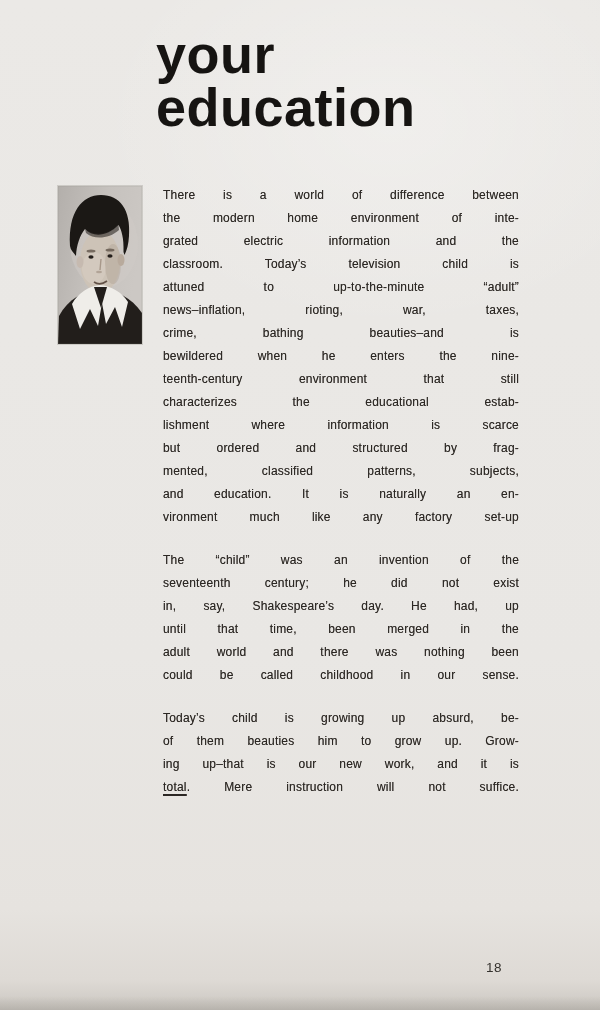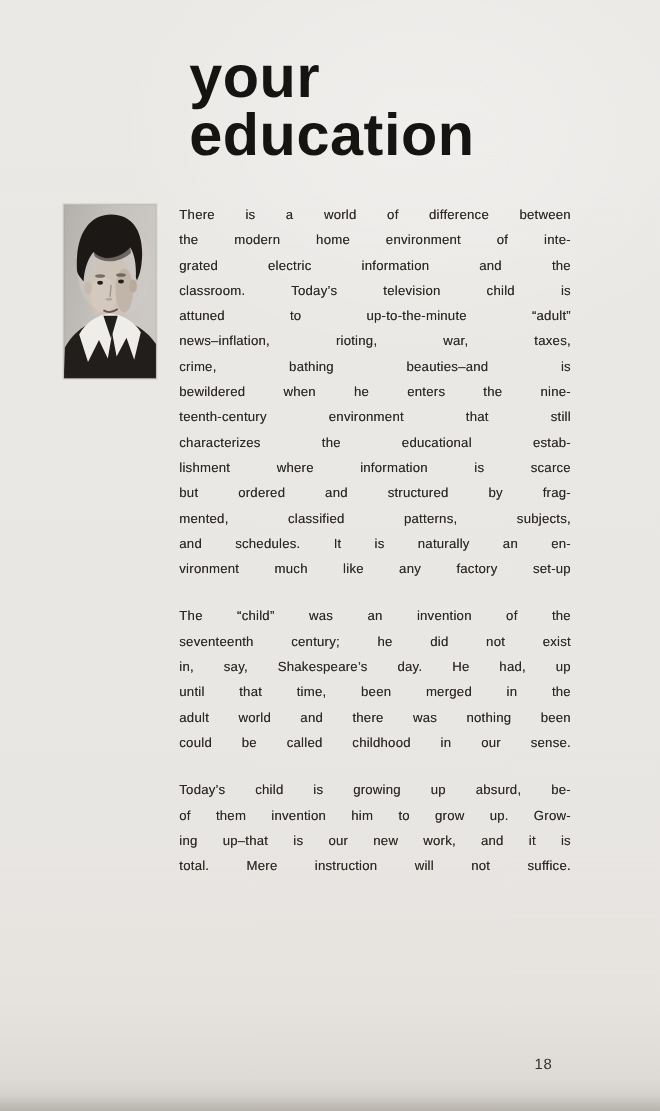--- a/index.html
+++ b/index.html
@@ -17,21 +17,21 @@
       linear-gradient(180deg, #ebe9e6 0%, #e9e7e4 65%, #e6e3df 90%, #dedad5 97%, #cbc7c1 100%);
   }
   .page::after {
     content: "";
     position: absolute; left: 0; right: 0; bottom: 0; height: 14px;
     background: linear-gradient(180deg, rgba(90,85,78,0) 0%, rgba(90,85,78,0.18) 100%);
     pointer-events: none;
   }
   .heading {
     position: absolute; left: 156px; top: 28px;
-    margin: 16px;
+    margin: 0;
     font-size: 54px; line-height: 53px;
     font-weight: bold; letter-spacing: 0.5px;
     color: #161412;
   }
   .heading .hl { display: block; }
   .photo {
     position: absolute; left: 58px; top: 186px;
     width: 84px; height: 158px; margin: 0;
     box-shadow: 0 0 0 1px rgba(120,115,108,0.25);
   }
@@ -42,20 +42,21 @@
     color: #2b2723;
     text-shadow: 0 0 0.6px rgba(43,39,35,0.55);
   }
   .para + .para { margin-top: 20px; }
   .line {
     height: 23px;
     text-align: justify;
     text-align-last: justify;
   }
   .u {
+    text-decoration: underline;
     text-decoration-thickness: 1.5px;
     text-underline-offset: 3px;
   }
   .pagenum {
     position: absolute; left: 486px; top: 960px;
     font-size: 13.5px; letter-spacing: 0.5px;
     color: #35322e;
   }
 </style>
 </head>
@@ -126,34 +127,34 @@
         <div class="line"><span>classroom. Today’s television child is</span></div>
         <div class="line"><span>attuned to up-to-the-minute “adult”</span></div>
         <div class="line"><span>news–inflation, rioting, war, taxes,</span></div>
         <div class="line"><span>crime, bathing beauties–and is</span></div>
         <div class="line"><span>bewildered when he enters the nine-</span></div>
         <div class="line"><span>teenth-century environment that still</span></div>
         <div class="line"><span>characterizes the educational estab-</span></div>
         <div class="line"><span>lishment where information is scarce</span></div>
         <div class="line"><span>but ordered and structured by frag-</span></div>
         <div class="line"><span>mented, classified patterns, subjects,</span></div>
-        <div class="line"><span>and schedules. It is naturally an en-</span></div>
+        <div class="line"><span>and education. It is naturally an en-</span></div>
         <div class="line"><span>vironment much like any factory set-up</span></div>
       </div>
       <div class="para">
         <div class="line"><span>The “child” was an invention of the</span></div>
         <div class="line"><span>seventeenth century; he did not exist</span></div>
         <div class="line"><span>in, say, Shakespeare’s day. He had, up</span></div>
         <div class="line"><span>until that time, been merged in the</span></div>
         <div class="line"><span>adult world and there was nothing been</span></div>
         <div class="line"><span>could be called childhood in our sense.</span></div>
       </div>
       <div class="para">
         <div class="line"><span>Today’s child is growing up absurd, be-</span></div>
-        <div class="line"><span>of them invention him to grow up. Grow-</span></div>
+        <div class="line"><span>of them beauties him to grow up. Grow-</span></div>
         <div class="line"><span>ing up–that is our new work, and it is</span></div>
         <div class="line"><span class="u">total</span><span>. Mere instruction will not suffice.</span></div>
       </div>
     </main>
 
   <div class="pagenum">18</div>
 
 </div>
 
 </body></html>

